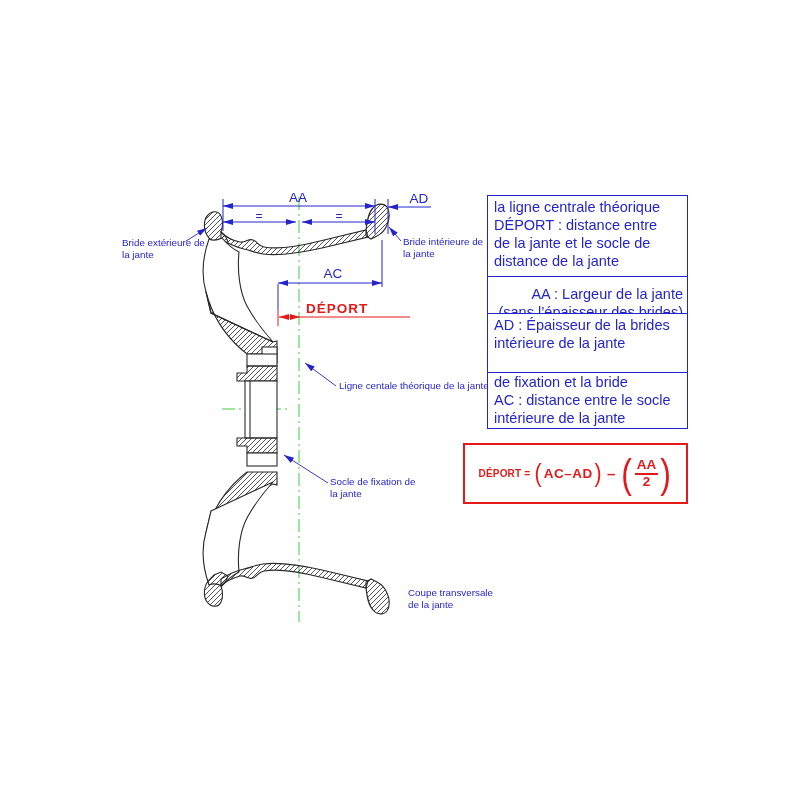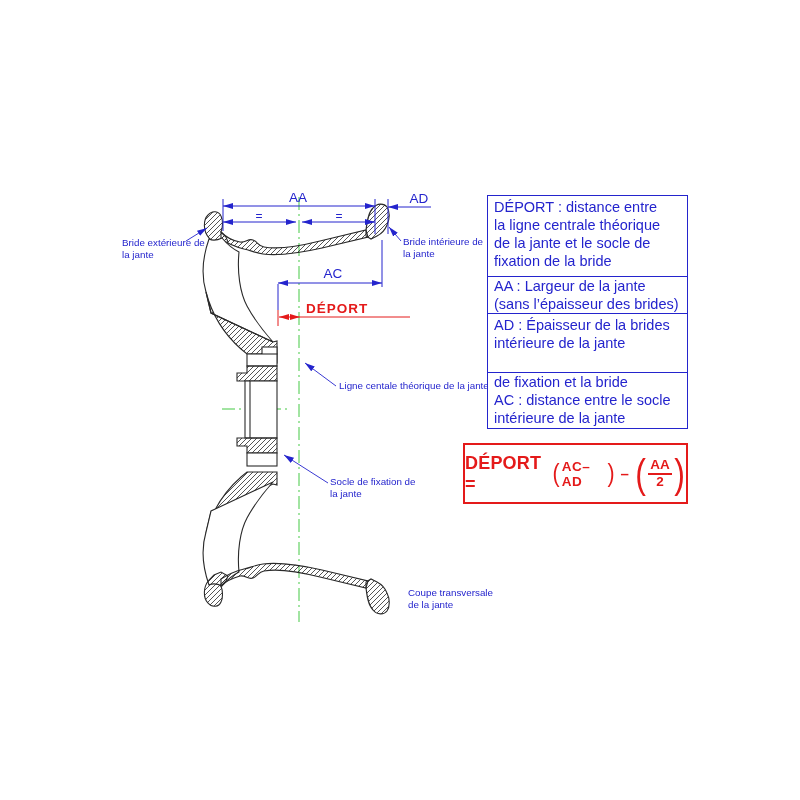--- a/index.html
+++ b/index.html
@@ -7,30 +7,30 @@
           font-family:"Liberation Sans", sans-serif;}
   #drawing-svg{position:absolute;left:0;top:0;}
 
   
   .legend{position:absolute;left:487px;top:195px;width:201px;height:234px;
           border:1.5px solid #2424cd;background:#fff;box-sizing:border-box;}
   .lg-row{box-sizing:border-box;padding:2px 4px 0 6px;overflow:hidden;
           color:#2424cd;font-size:14.5px;line-height:18px;}
   .lg-row + .lg-row{border-top:1.4px solid #2424cd;}
   .lg-row.r1{height:80px;}
-  .lg-row.r2{height:37px;padding-top:0;}
+  .lg-row.r2{height:37px;padding-top:8px;text-align:right;}
   .lg-row.r3{height:59px;}
   .lg-row.r4{height:55px;padding-top:0;}
 
   
   .formula{position:absolute;left:463px;top:443px;width:225px;height:61px;
            border:2px solid #e41a1a;background:#fff;box-sizing:border-box;
            display:flex;align-items:center;justify-content:center;color:#e41a1a;}
   .formula *{color:#e41a1a;}
-  .f-lhs{font-size:18px;font-weight:bold;letter-spacing:.2px;margin-right:4px;}
+  .f-lhs{font-size:10px;font-weight:bold;letter-spacing:.2px;margin-right:4px;}
   .f-paren{font-size:25px;font-weight:400;line-height:1;transform:scaleX(.85);}
   .f-grp{font-size:13.5px;font-weight:bold;letter-spacing:.5px;margin:12px 1px;}
   .f-minus{font-size:15px;font-weight:bold;margin:0 5px;}
   .f-bigparen{font-size:40px;font-weight:400;line-height:1;transform:scaleX(.8);}
   .f-frac{display:inline-block;text-align:center;margin:0 1px;}
   .f-num{font-size:13.5px;font-weight:bold;line-height:14px;border-bottom:2px solid #e41a1a;padding:0 2px 1px;}
   .f-den{font-size:13.5px;font-weight:bold;line-height:14px;}
 
   
   text{font-family:"Liberation Sans", sans-serif;}
@@ -129,24 +129,24 @@
     <text class="lbl" x="403" y="257">la jante</text>
     <text class="lbl" x="339" y="389">Ligne centale théorique de la jante</text>
     <text class="lbl" x="330" y="485">Socle de fixation de</text>
     <text class="lbl" x="330" y="497">la jante</text>
     <text class="lbl" x="408" y="596">Coupe transversale</text>
     <text class="lbl" x="408" y="608">de la jante</text>
   </svg>
 
   <div class="legend">
     <div class="lg-row r1">
+      <div>la ligne centrale théorique</div>
       <div>DÉPORT : distance entre</div>
-      <div>la ligne centrale théorique</div>
       <div>de la jante et le socle de</div>
-      <div>fixation de la bride</div>
+      <div>distance de la jante</div>
     </div>
     <div class="lg-row r2">
       <div>AA : Largeur de la jante</div>
       <div>(sans l’épaisseur des brides)</div>
     </div>
     <div class="lg-row r3">
       <div>AD : Épaisseur de la brides</div>
       <div>intérieure de la jante</div>
     </div>
     <div class="lg-row r4">

